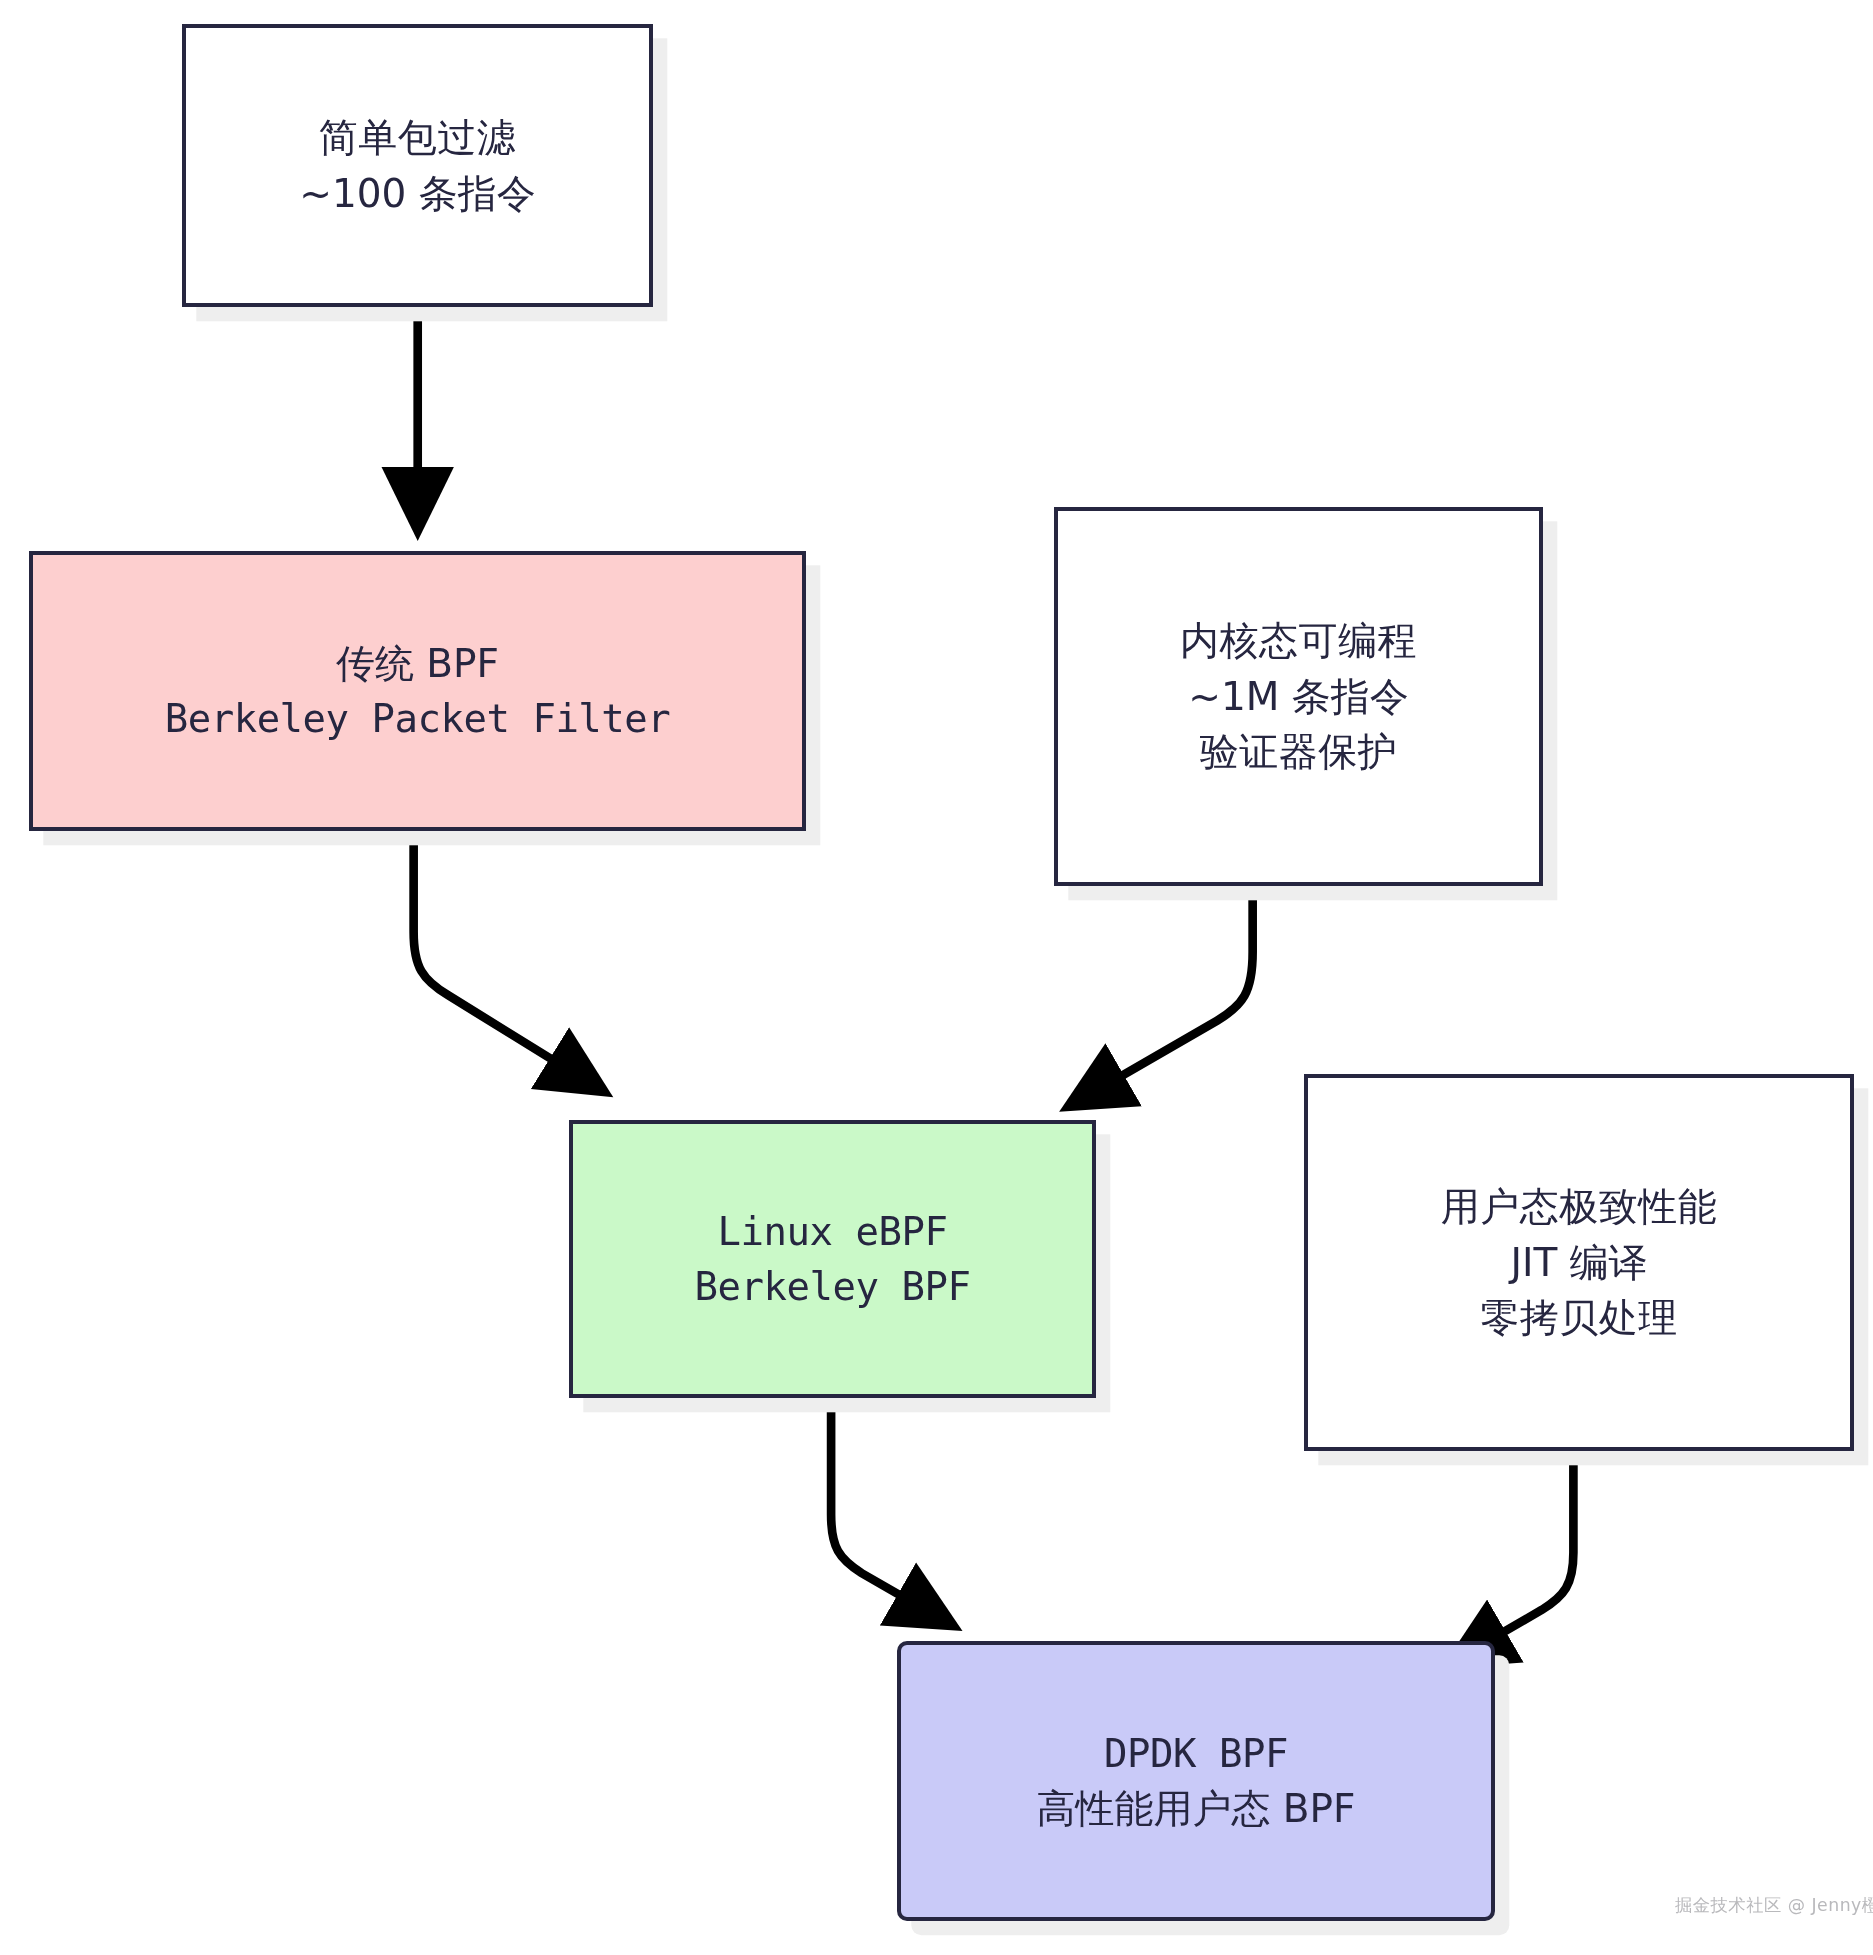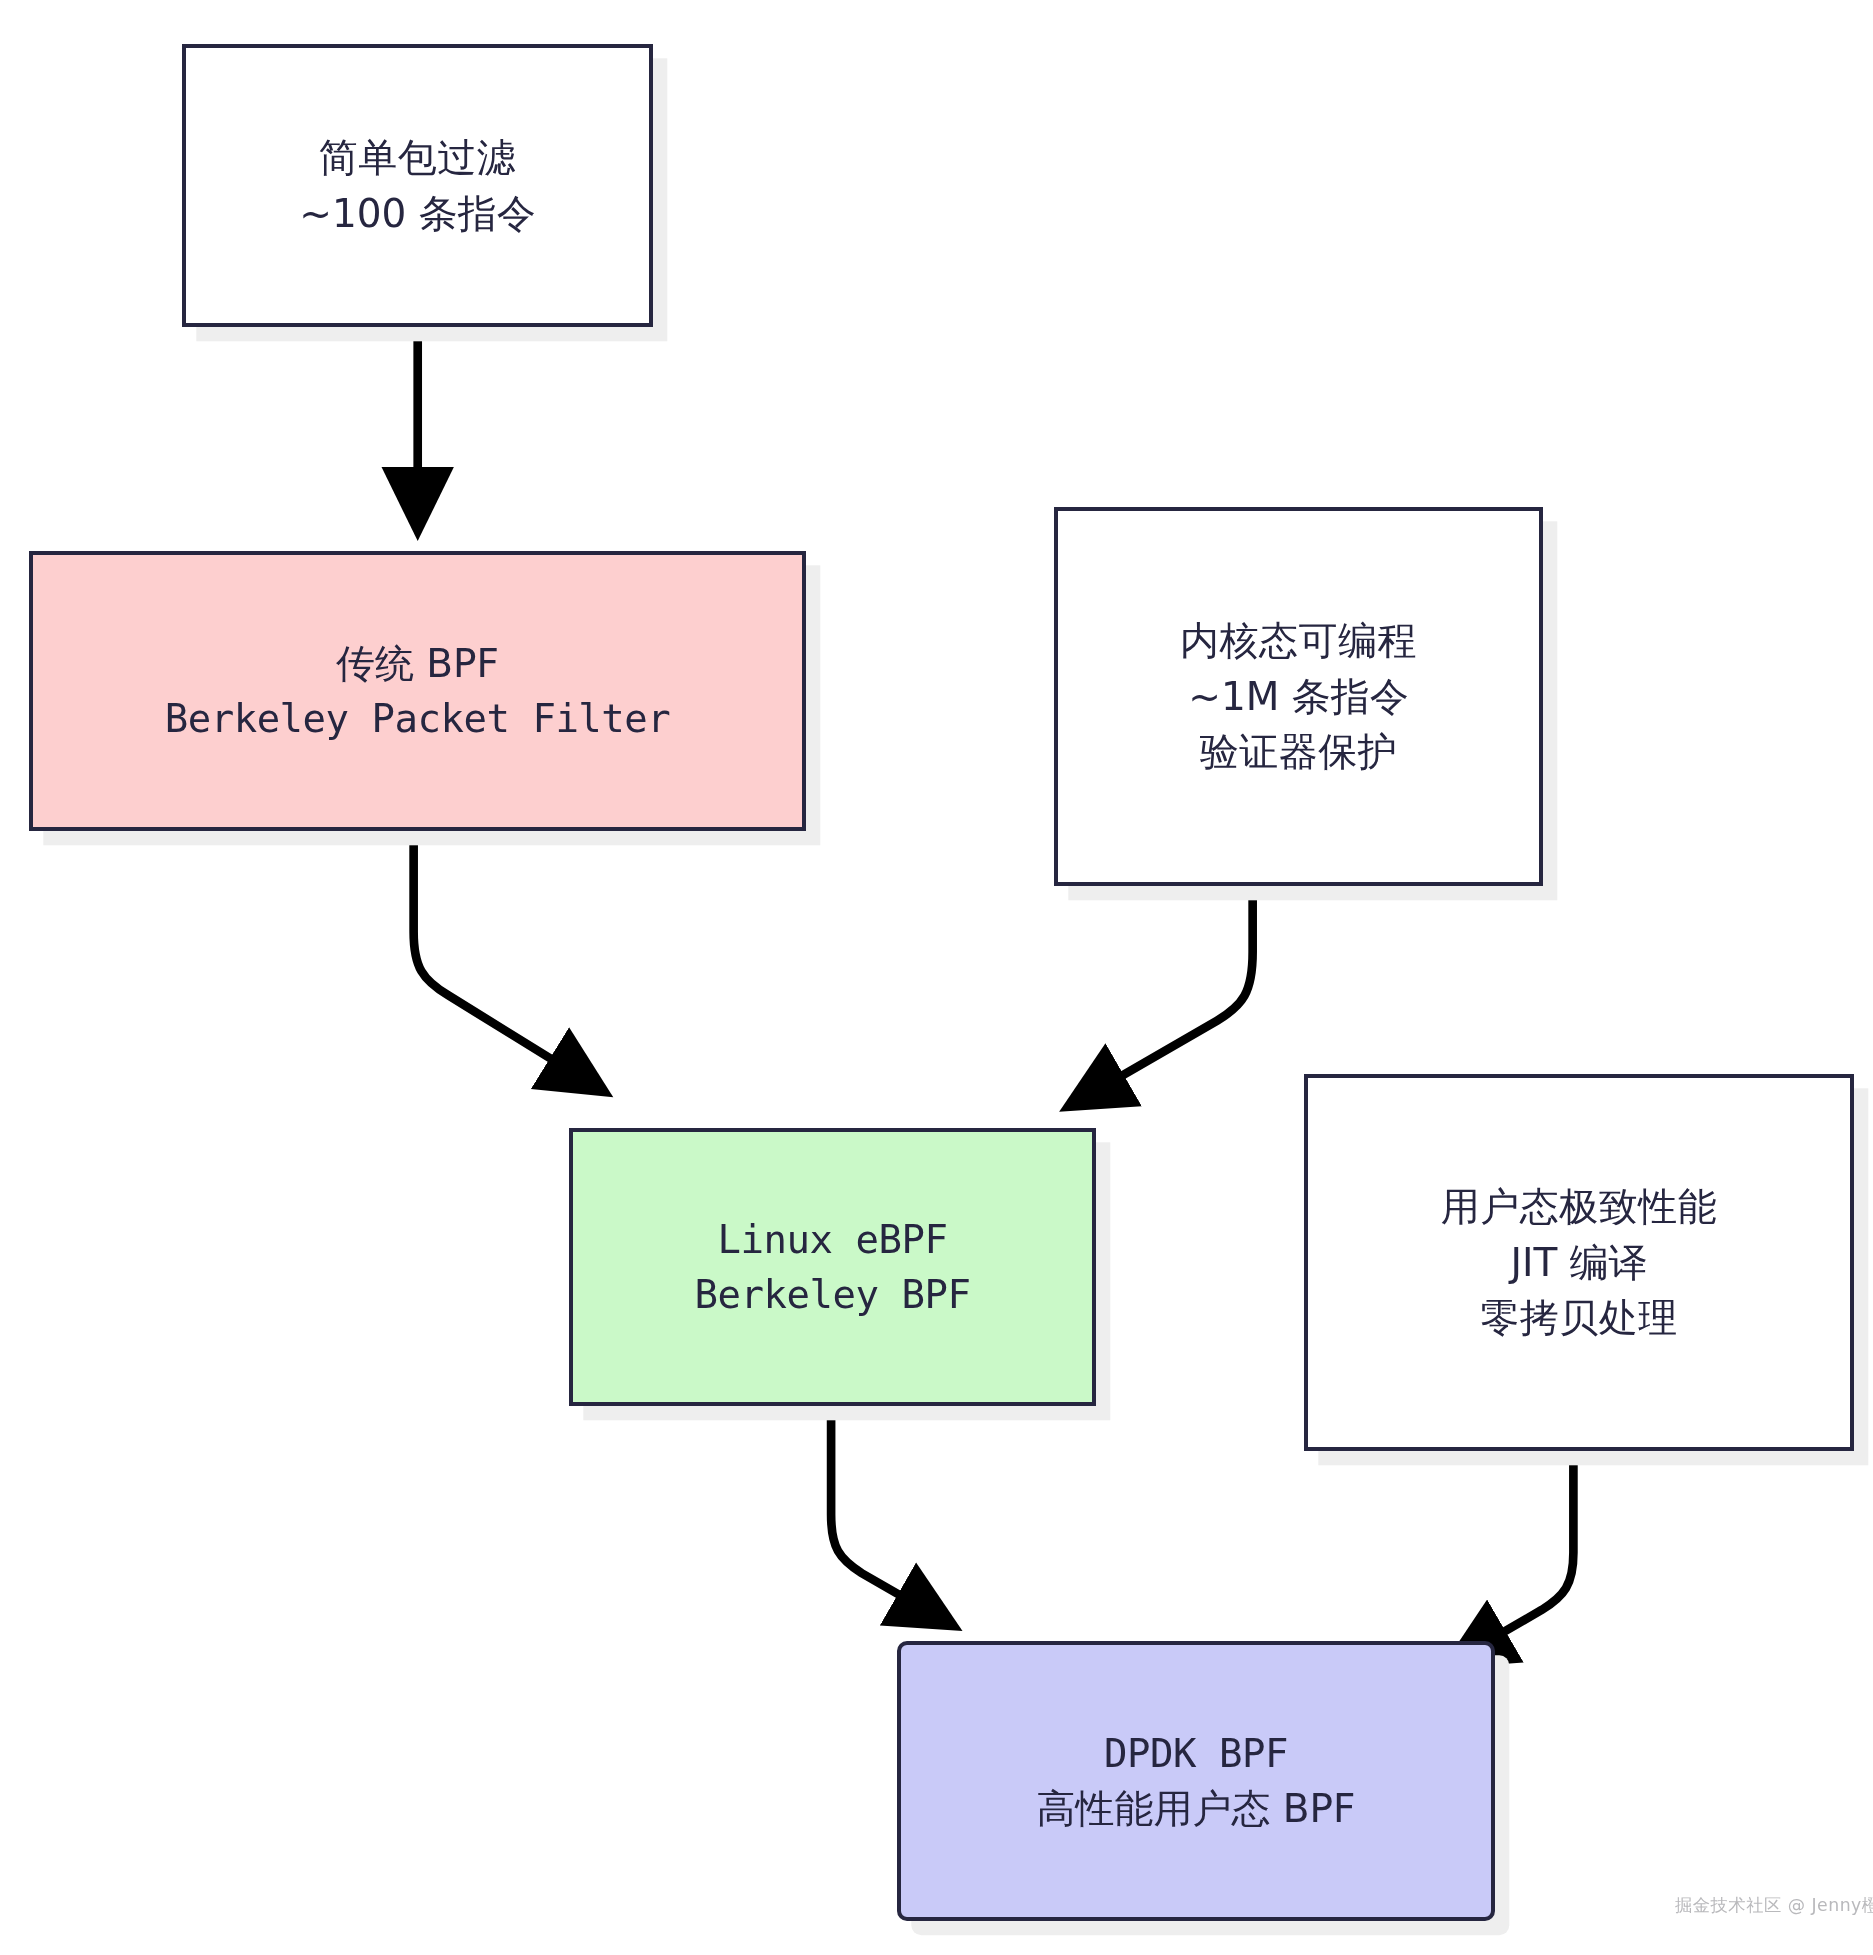--- a/index.html
+++ b/index.html
@@ -60,24 +60,24 @@
     font-family: "DejaVu Sans Mono", monospace;
     font-size: 39px;
     letter-spacing: -0.5px;
   }
   .t-mix {
     font-family: "DejaVu Sans", sans-serif;
     font-size: 39px;
   }
 
   
-  #node-simple-filter { left: 182px;  top: 44px;   width: 471px;  height: 283px; }
+  #node-simple-filter { left: 182px;  top: 24px;   width: 471px;  height: 283px; }
   #node-classic-bpf   { left: 29px;   top: 551px; width: 777px; height: 280px; }
   #node-kernel-prog   { left: 1054px; top: 507px;  width: 489px;  height: 379px; }
-  #node-linux-ebpf    { left: 569px; top: 1120px; width: 527px; height: 278px; margin-top: 8px; }
+  #node-linux-ebpf    { left: 569px; top: 1120px; width: 527px; height: 278px; }
   #node-userspace     { left: 1304px; top: 1074px; width: 550px; height: 377px; }
   #node-dpdk-bpf      { left: 897px; top: 1641px; width: 598px; height: 280px; }
 
   #watermark {
     position: absolute;
     left: 1675px;
     top: 1893px;
     font-family: "DejaVu Sans", sans-serif;
     font-size: 17.3px;
     color: #b9b9bc;

